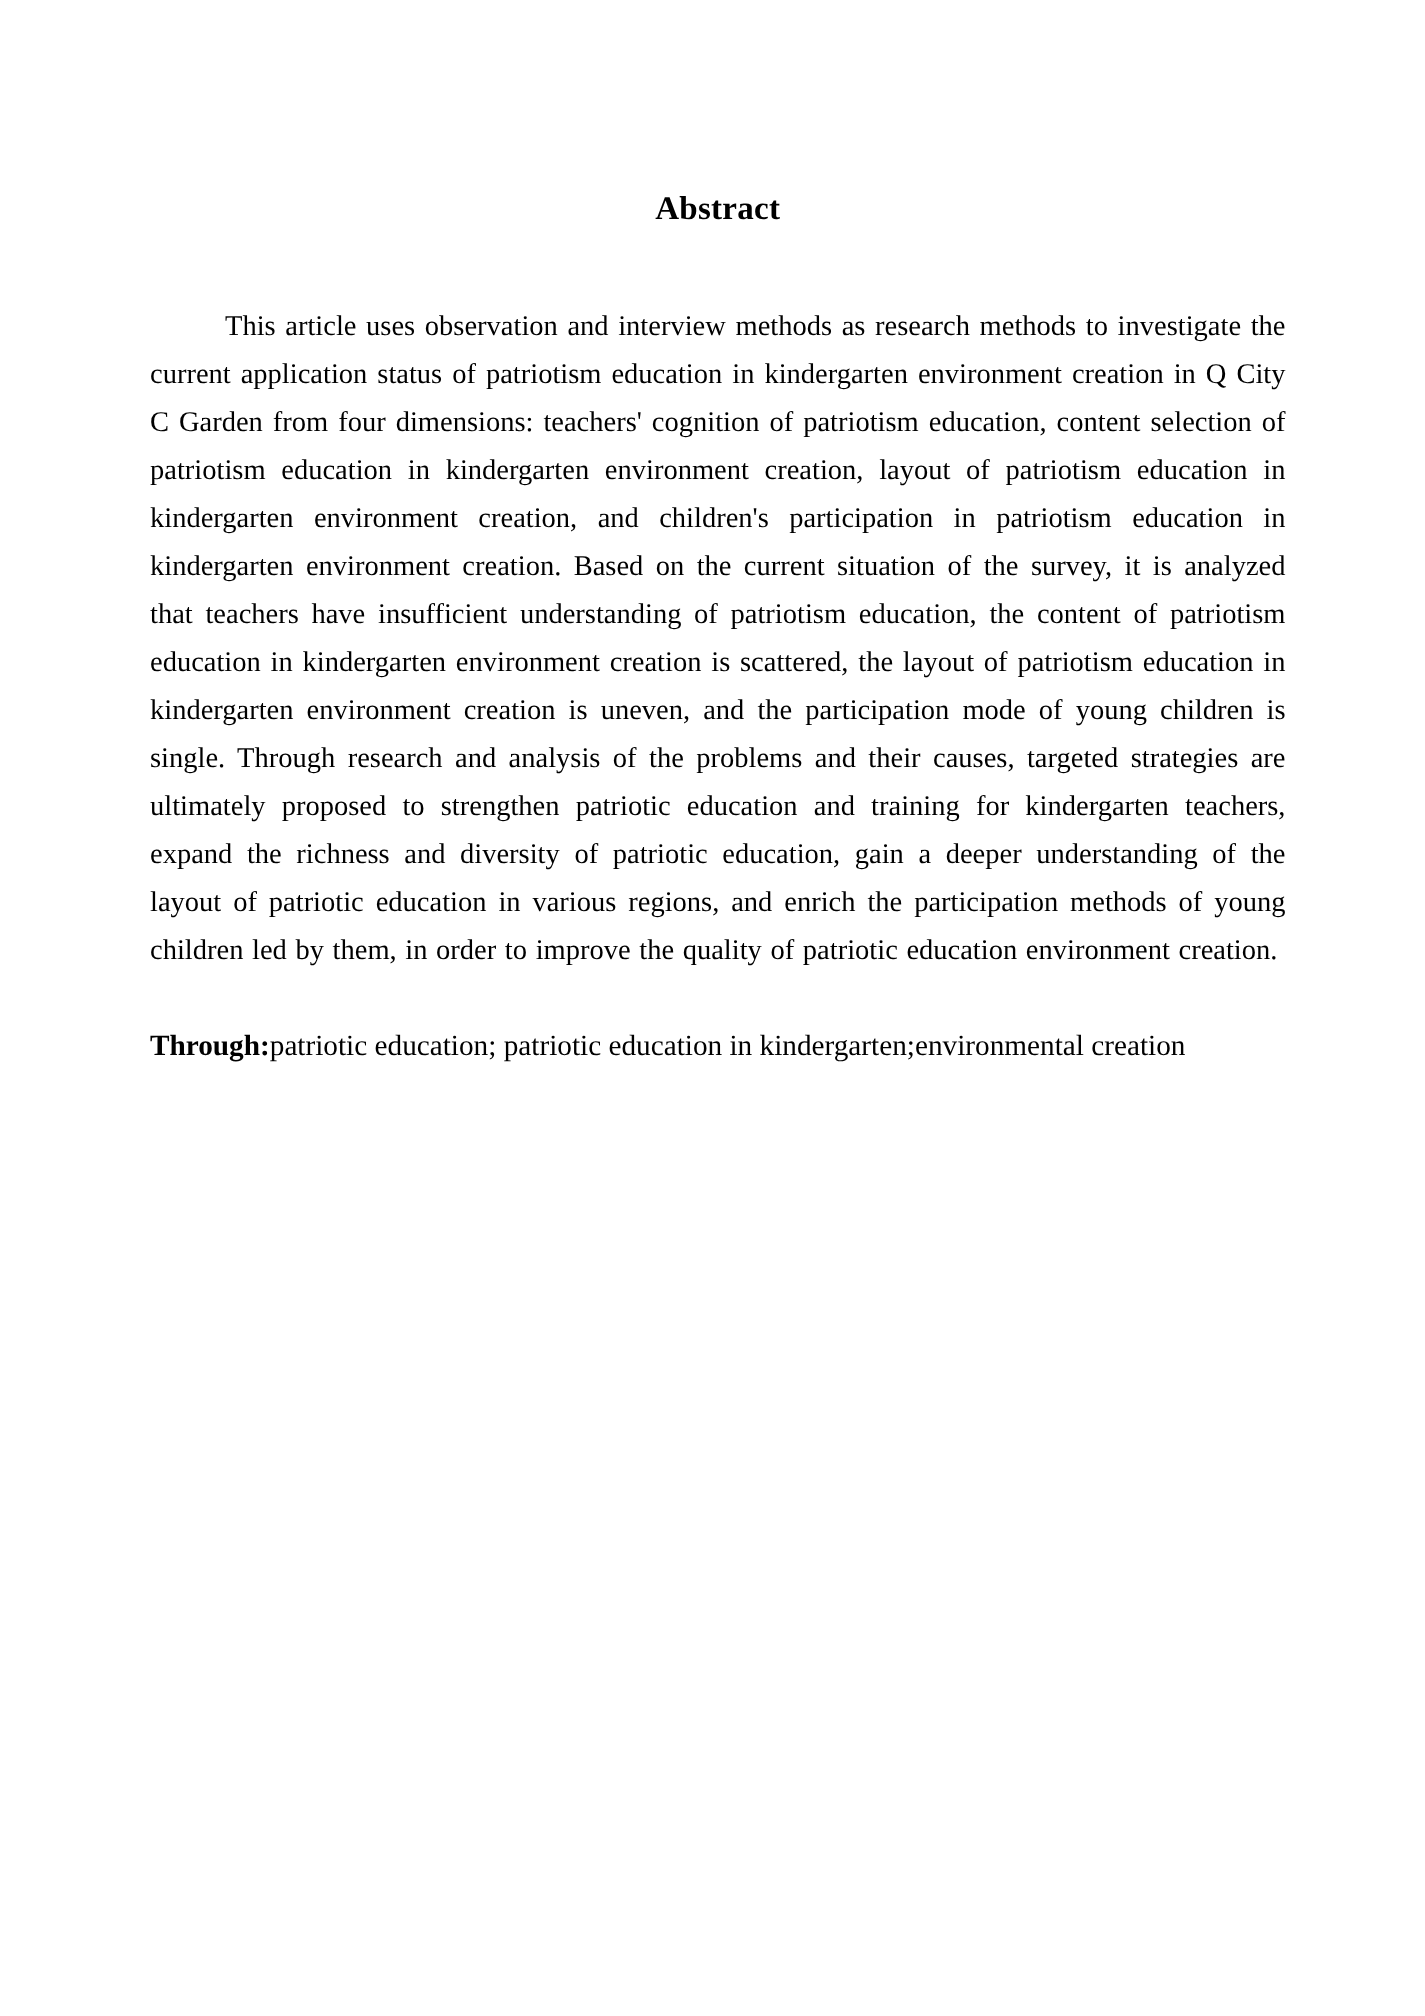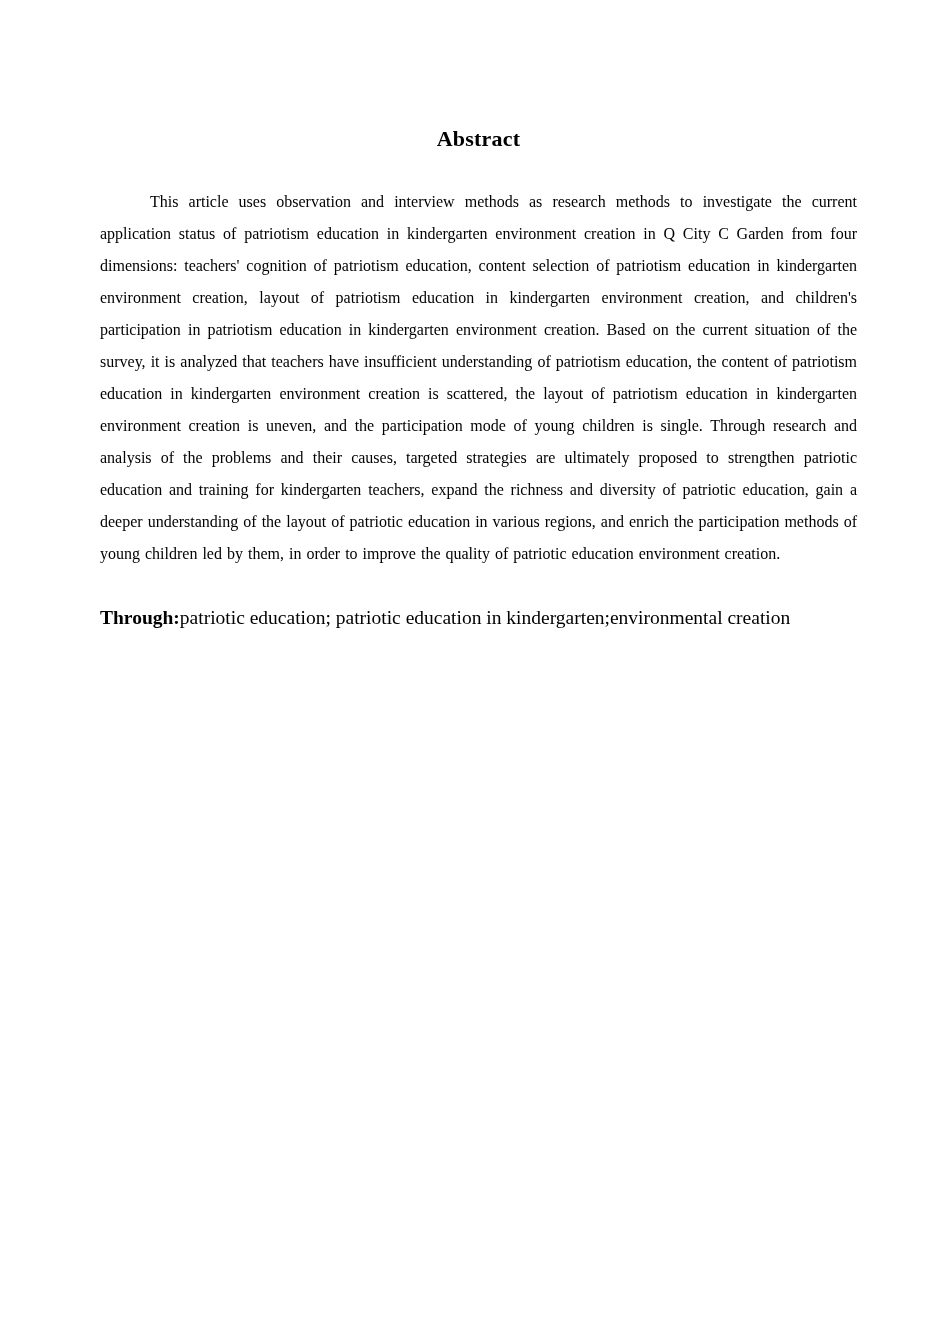--- a/index.html
+++ b/index.html
@@ -23,22 +23,22 @@
     width: 757px;
   }
   .doc-title {
     margin-top: 126px;
     font-size: 22px;
     font-weight: bold;
     text-align: center;
     letter-spacing: 0.2px;
   }
   .abstract-paragraph {
-    margin-top: 34px;
-    font-size: 16px;
+    margin-top: 50px;
+    font-size: 19px;
     line-height: 32px;
     text-align: justify;
     text-indent: 50px;
     word-spacing: 1px;
   }
   .keywords-line {
     margin-top: 32px;
     font-size: 19.5px;
     line-height: 32px;
     text-align: left;

